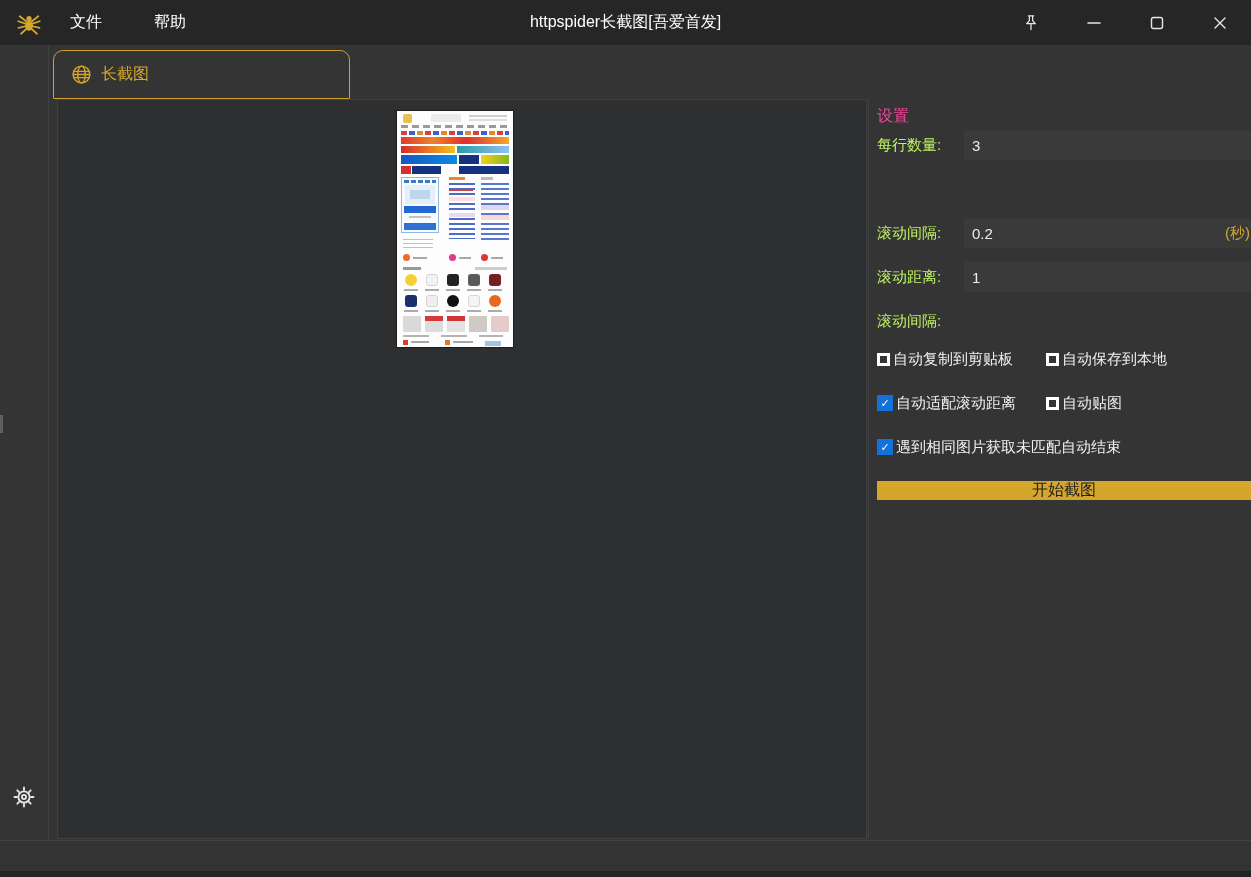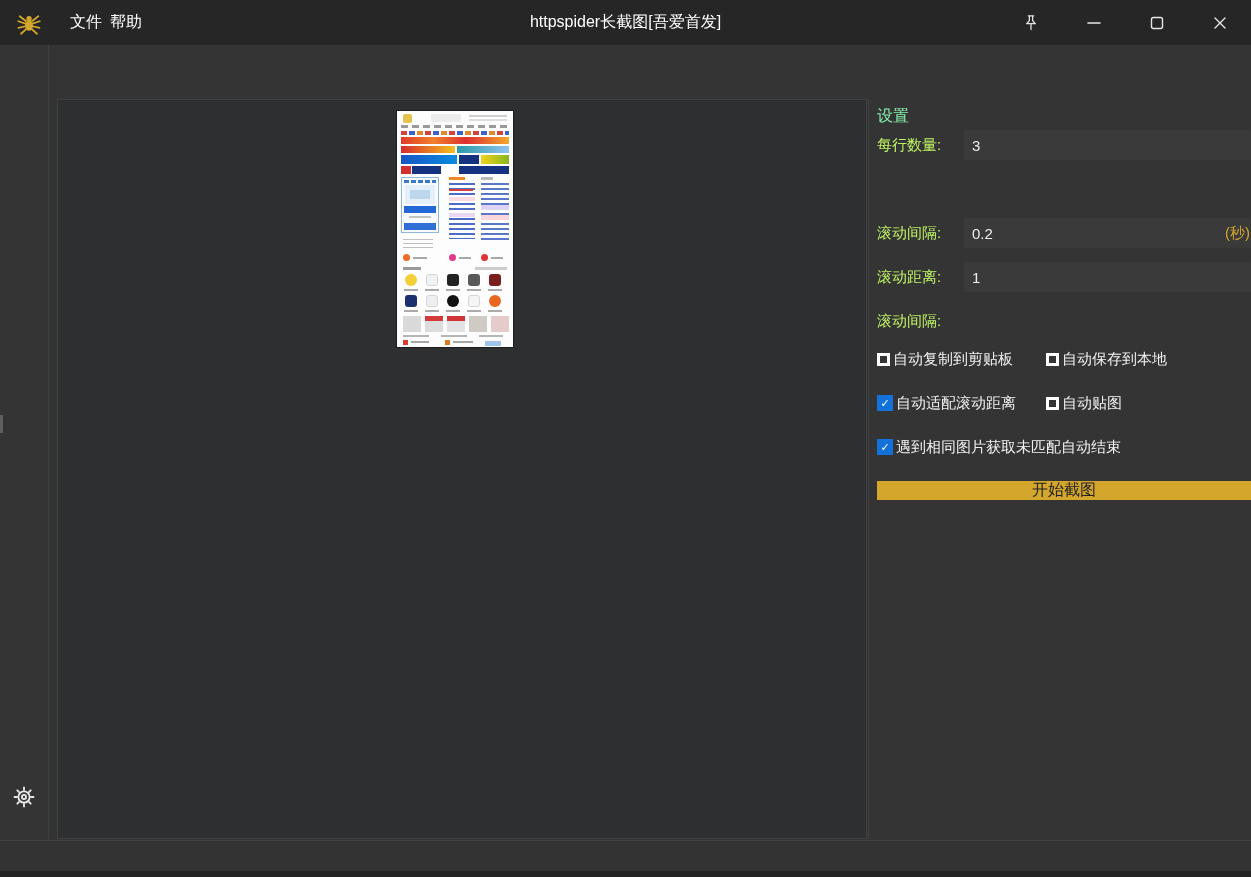--- a/index.html
+++ b/index.html
@@ -4,21 +4,21 @@
 <style>
   html,body{margin:0;padding:0;background:#1b1b1b;}
   *{box-sizing:border-box;}
   #window{
     position:relative;width:1251px;height:877px;background:#343434;
     font-family:"Liberation Sans",sans-serif;overflow:hidden;color:#ededed;
   }
   
   .titlebar{position:absolute;left:0;top:0;width:1251px;height:45px;background:#262626;display:flex;align-items:center;}
   .app-icon{position:absolute;left:14px;top:8px;width:30px;height:30px;display:flex;align-items:center;justify-content:center;}
-  .menubar{position:absolute;left:66px;top:0;height:45px;display:flex;align-items:center;}
+  .menubar{position:absolute;left:66px;top:0;height:45px;display:flex;align-items:center;gap:44px;}
   .menu-item{font-size:16px;color:#fff;cursor:default;padding:2px 4px;}
   .win-title{position:absolute;left:0;right:0;top:0;height:45px;display:flex;align-items:center;justify-content:center;font-size:16px;color:#fff;pointer-events:none;}
   .win-controls{position:absolute;right:0;top:0;height:45px;display:flex;}
   .win-btn{width:63px;height:45px;display:flex;align-items:center;justify-content:center;}
   
   .tab{
     position:absolute;left:53px;top:50px;width:297px;height:49px;
     border:1px solid #cfa02f;border-radius:10px 10px 0 0;
     display:flex;align-items:center;padding-left:17px;gap:9px;
   }
@@ -28,21 +28,21 @@
   .gear{position:absolute;left:11px;top:739px;width:26px;height:26px;}
   .edge-handle{position:absolute;left:0;top:415px;width:3px;height:18px;background:#606060;}
   
   .canvas{position:absolute;left:57px;top:99px;width:810px;height:740px;border:1px solid #3f4041;background:#2e2f31;}
   .vdivider{position:absolute;left:868px;top:99px;width:1px;height:740px;background:#3f4041;}
   
   .thumb{position:absolute;left:339px;top:11px;width:116px;height:236px;background:#fdfdfd;box-shadow:0 0 0 1px #1d1d1d;overflow:hidden;}
   .tb{position:absolute;}
   
   .panel{position:absolute;left:877px;top:99px;width:374px;height:741px;}
-  .panel-header{position:absolute;left:0;top:7px;font-size:16px;color:#86efac;}
+  .panel-header{position:absolute;left:0;top:7px;font-size:16px;color:#ec4899;}
   .frow{position:absolute;left:0;width:374px;height:30px;display:flex;align-items:center;}
   .flabel{width:87px;font-size:15px;color:#bef264;flex:0 0 auto;}
   .field{flex:1;min-width:0;height:30px;background:#3a3a3b;border:none;outline:none;color:#ececec;font-size:15px;padding:0 8px;font-family:"Liberation Sans",sans-serif;border-radius:1px;}
   .fsuffix{position:absolute;right:1px;top:6px;font-size:15px;color:#d4a62c;pointer-events:none;}
   .cbrow{position:absolute;left:0;width:374px;height:18px;display:flex;align-items:center;}
   .cbgroup{display:flex;align-items:center;}
   .cbgroup.first{width:169px;flex:0 0 auto;}
   .cb{width:13px;height:13px;border:3px solid #fff;background:transparent;display:inline-flex;align-items:center;justify-content:center;margin-right:3px;flex:0 0 auto;font-size:11px;line-height:1;color:#fff;}
   .cb.checked{background:#1272d9;border:0;width:16px;height:16px;}
   .cblabel{font-size:15px;color:#f0f0f0;white-space:nowrap;}
@@ -92,20 +92,30 @@
         </svg>
       </div>
       <div class="win-btn">
         <svg width="16" height="16" viewBox="0 0 16 16">
           <path d="M3 3 L13 13 M13 3 L3 13" stroke="#e6e6e6" stroke-width="1.4" stroke-linecap="round"></path>
         </svg>
       </div>
     </div>
   </div>
 
+  <div class="tab">
+    <svg width="21" height="21" viewBox="0 0 20 20">
+      <g stroke="#d4a62c" stroke-width="1.3" fill="none">
+        <circle cx="10" cy="10" r="8"></circle>
+        <ellipse cx="10" cy="10" rx="3.6" ry="8"></ellipse>
+        <path d="M2.3 7 h15.4 M2.3 13 h15.4 M2 10 h16"></path>
+      </g>
+    </svg>
+    <span class="tab-label">长截图</span>
+  </div>
 
   <div class="rail">
     <div class="gear">
       <svg width="26" height="26" viewBox="0 0 24 24">
         <g stroke="#e8e8e8" stroke-width="1.7" fill="none" stroke-linecap="round">
           <circle cx="12" cy="12" r="5.2"></circle>
           <circle cx="12" cy="12" r="1.9"></circle>
           <path d="M12 3.2 v2.4 M12 18.4 v2.4 M3.2 12 h2.4 M18.4 12 h2.4 M5.8 5.8 l1.7 1.7 M16.5 16.5 l1.7 1.7 M18.2 5.8 l-1.7 1.7 M7.5 16.5 l-1.7 1.7"></path>
         </g>
       </svg>

